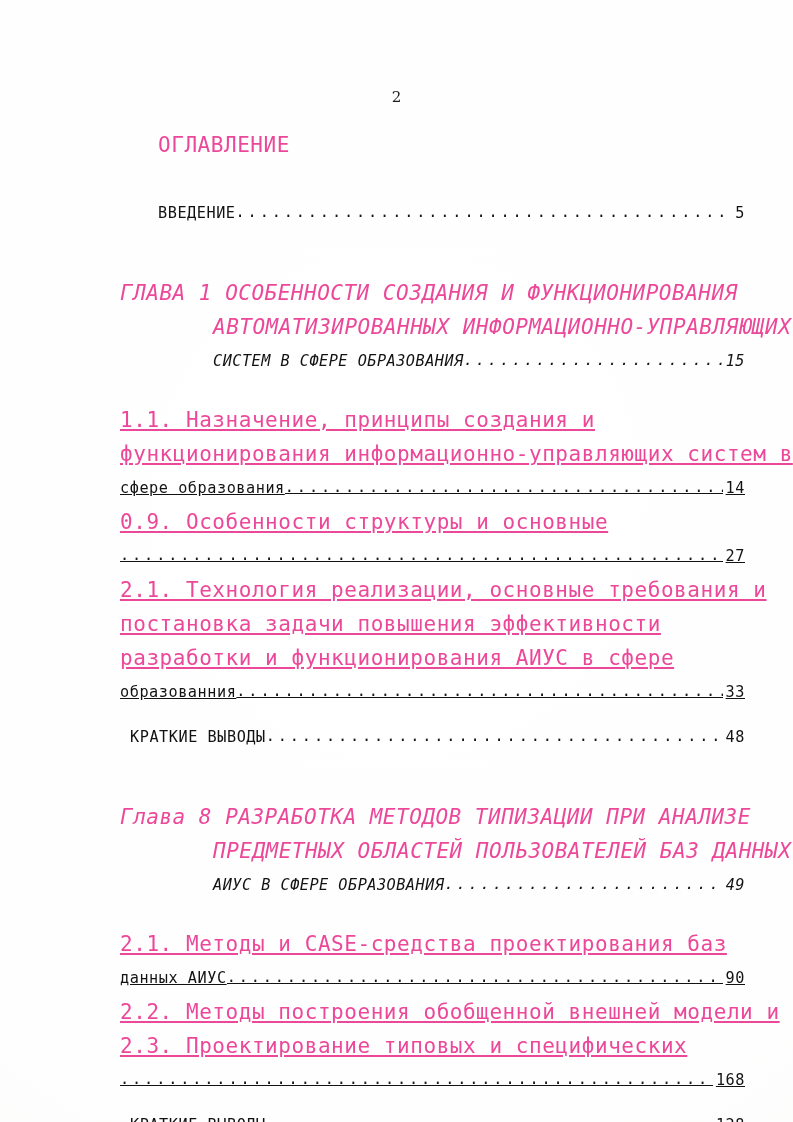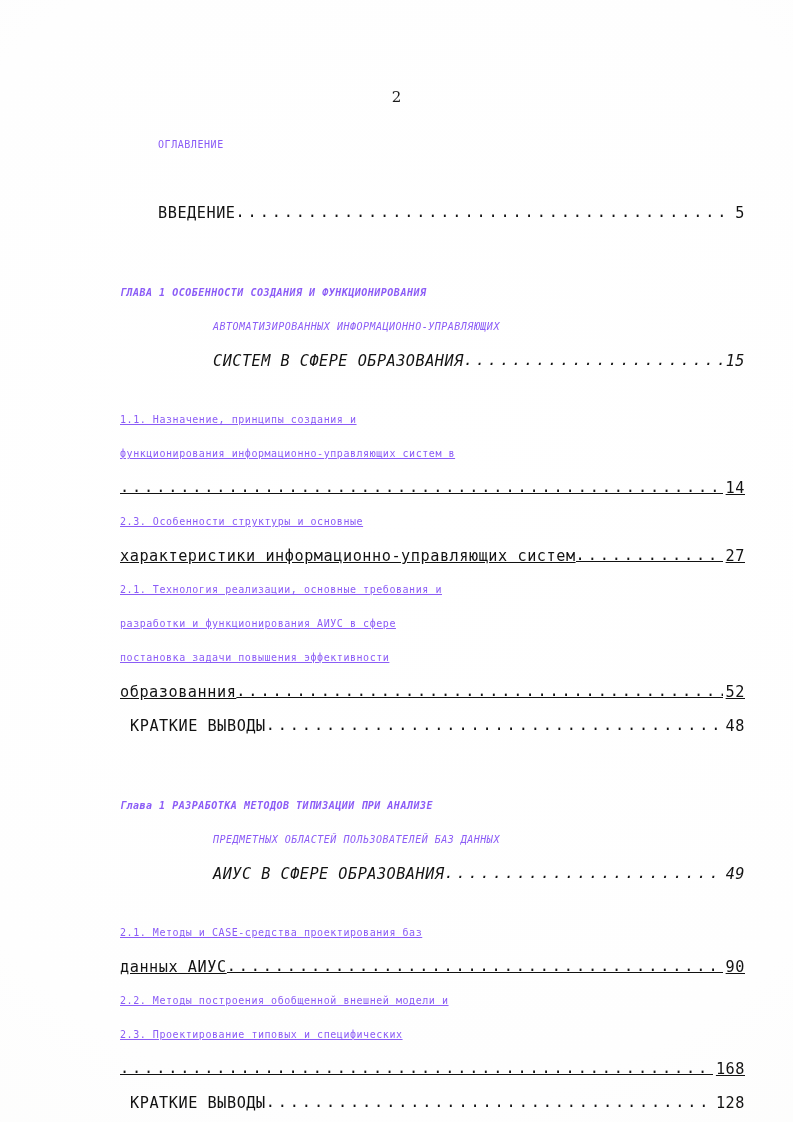--- a/index.html
+++ b/index.html
@@ -50,24 +50,24 @@
     position: absolute;
     left: 120px;
     top: 128px;
     width: 625px;
   }
 
   .line {
     position: relative;
     height: 34px;
     line-height: 34px;
-    font-size: 10px;
+    font-size: 21px;
     letter-spacing: 0.55px;
     white-space: nowrap;
-    color: #8b5cf6;
+    color: #ec4899;
   }
 
   
   .row {
     display: flex;
     align-items: center;
     height: 34px;
     line-height: 34px;
     font-size: 15.2px;
     letter-spacing: 0.55px;
@@ -87,22 +87,22 @@
   }
   .row .pg {
     flex: 0 0 auto;
     padding-left: 3px;
     text-align: right;
   }
 
   
   .i-front  { padding-left: 38px; }   
   .i-sect   { padding-left: 0px; text-decoration: underline;  }   
-  .i-brief  { padding-left: 10px; }   
-  .i-chap   { padding-left: 0px; font-weight: bold;  }   
+  .i-brief  { padding-left: 10px; margin-top: 11px; }   
+  .i-chap   { padding-left: 0px;  }   
   .i-chap2  { padding-left: 93px; }   
 
   
   .chap {
     font-style: italic;
     letter-spacing: 0.5px;
   }
   .chap .leader { letter-spacing: 2.9px; }
   .gap-md { height: 25px; }
   .gap-lg { height: 34px; }
@@ -139,49 +139,49 @@
       <span class="txt">СИСТЕМ В СФЕРЕ ОБРАЗОВАНИЯ</span>
       <span class="leader">................................................................................</span>
       <span class="pg">15</span>
     </div>
 
     <div class="gap-md"></div>
 
     <div class="line i-sect">1.1. Назначение, принципы создания и</div>
     <div class="line i-sect">функционирования информационно-управляющих систем в</div>
     <div class="row i-sect">
+      <span class="txt">сфере образования</span>
       <span class="leader">................................................................................</span>
       <span class="pg">14</span>
     </div>
 
-    <div class="line i-sect">2.3. Особенности структуры и основные</div>
-    <div class="row i-sect">
-      <span class="txt">характеристики информационно-управляющих систем</span>
+    <div class="line i-sect">0.9. Особенности структуры и основные</div>
+    <div class="row i-sect">
       <span class="leader">................................................................................</span>
       <span class="pg">27</span>
     </div>
 
     <div class="line i-sect">2.1. Технология реализации, основные требования и</div>
+    <div class="line i-sect">постановка задачи повышения эффективности</div>
     <div class="line i-sect">разработки и функционирования АИУС в сфере</div>
-    <div class="line i-sect">постановка задачи повышения эффективности</div>
     <div class="row i-sect">
       <span class="txt">образованния</span>
       <span class="leader">................................................................................</span>
-      <span class="pg">52</span>
+      <span class="pg">33</span>
     </div>
 
     <div class="row i-brief">
       <span class="txt">КРАТКИЕ ВЫВОДЫ</span>
       <span class="leader">................................................................................</span>
       <span class="pg">48</span>
     </div>
 
     <div class="gap-xl"></div>
 
-    <div class="line chap i-chap">Глава 1 РАЗРАБОТКА МЕТОДОВ ТИПИЗАЦИИ ПРИ АНАЛИЗЕ</div>
+    <div class="line chap i-chap">Глава 8 РАЗРАБОТКА МЕТОДОВ ТИПИЗАЦИИ ПРИ АНАЛИЗЕ</div>
     <div class="line chap i-chap2">ПРЕДМЕТНЫХ ОБЛАСТЕЙ ПОЛЬЗОВАТЕЛЕЙ БАЗ ДАННЫХ</div>
     <div class="row chap i-chap2">
       <span class="txt">АИУС В СФЕРЕ ОБРАЗОВАНИЯ</span>
       <span class="leader">................................................................................</span>
       <span class="pg">49</span>
     </div>
 
     <div class="gap-md"></div>
 
     <div class="line i-sect">2.1. Методы и CASE-средства проектирования баз</div>

